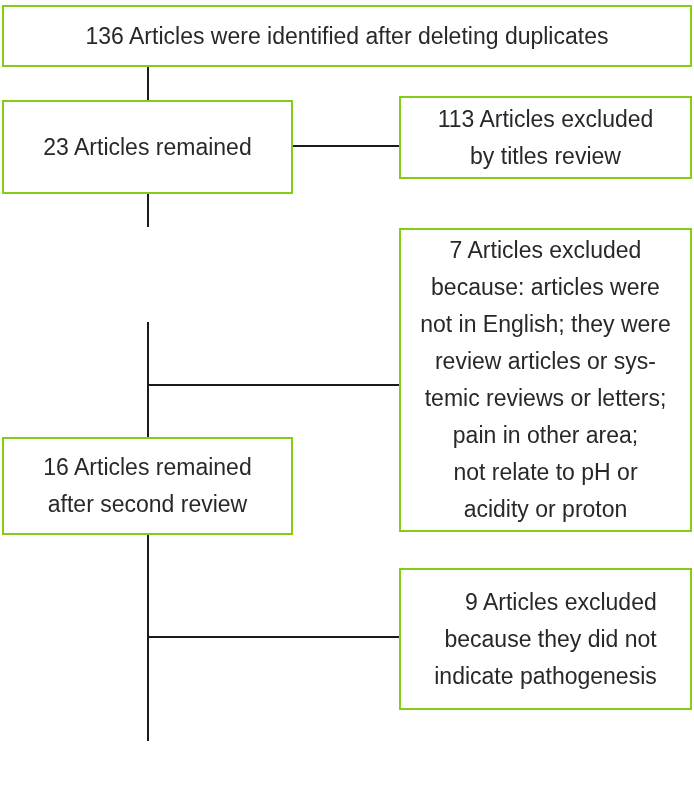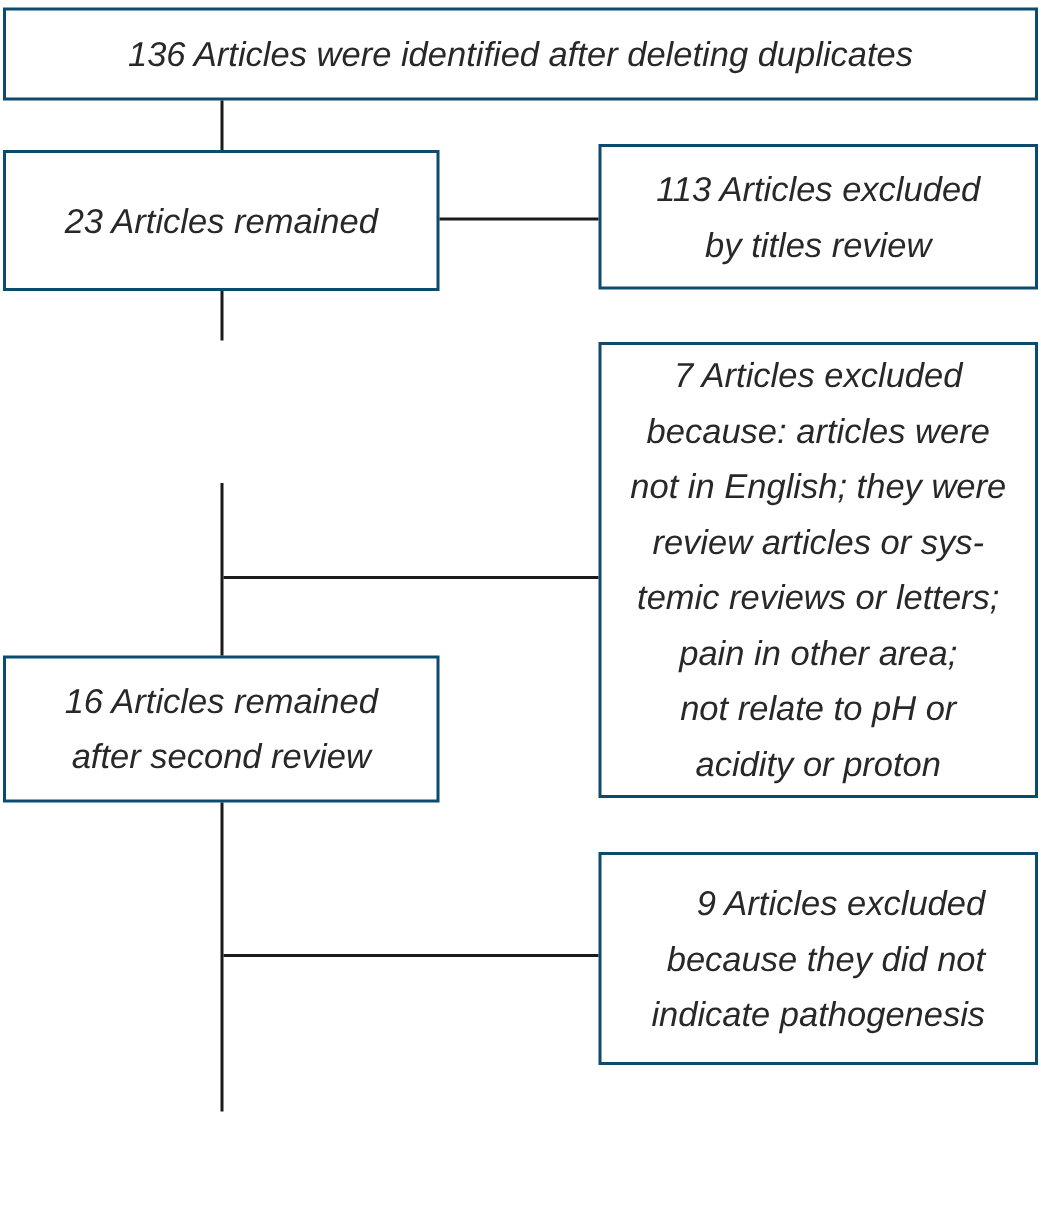--- a/index.html
+++ b/index.html
@@ -11,43 +11,42 @@
     position: relative;
     width: 694px;
     height: 810px;
     background: #ffffff;
     font-family: "Liberation Sans", sans-serif;
     overflow: hidden;
   }
   .node {
     position: absolute;
     box-sizing: border-box;
-    border: 2px solid #0c4a6e;
+    border: 2px solid #84cc16;
     background: #ffffff;
     display: flex;
     align-items: center;
     justify-content: center;
     text-align: center;
     color: #282828;
-    font-style: italic;
   }
   .node-text {
     white-space: pre-line;
     font-size: 23px;
     line-height: 37px;
     padding: 0 6px;
   }
   .edge {
     position: absolute;
     background: #1b1b1b;
   }
   
   #node-identified        { left: 2px;   top: 5px;   width: 690px; height: 62px;  }
   #node-remained-23       { left: 2px;   top: 100px; width: 291px; height: 94px;  }
-  #node-excluded-113      { left: 399px; top: 96px;  width: 293px; height: 97px;  }
+  #node-excluded-113      { left: 399px; top: 96px;  width: 293px; height: 83px;  }
   #node-review-abstracts  { left: 2px;   top: 227px; width: 291px; height: 95px;  }
   #node-excluded-7        { left: 399px; top: 228px; width: 293px; height: 304px; }
   #node-remained-16       { left: 2px;   top: 437px; width: 291px; height: 98px;  }
   #node-excluded-9        { left: 399px; top: 568px; width: 293px; height: 142px; text-align: right; }
   #node-included-7        { left: 2px;   top: 741px; width: 690px; height: 65px;  }
 
   #edge-v-identified-remained23     { left: 147px; top: 67px;  width: 2px;   height: 33px;  }
   #edge-h-remained23-excluded113    { left: 293px; top: 145px; width: 106px; height: 2px;   }
   #edge-v-remained23-reviewabs      { left: 147px; top: 194px; width: 2px;   height: 33px;  }
   #edge-v-reviewabs-remained16      { left: 147px; top: 322px; width: 2px;   height: 115px; }

